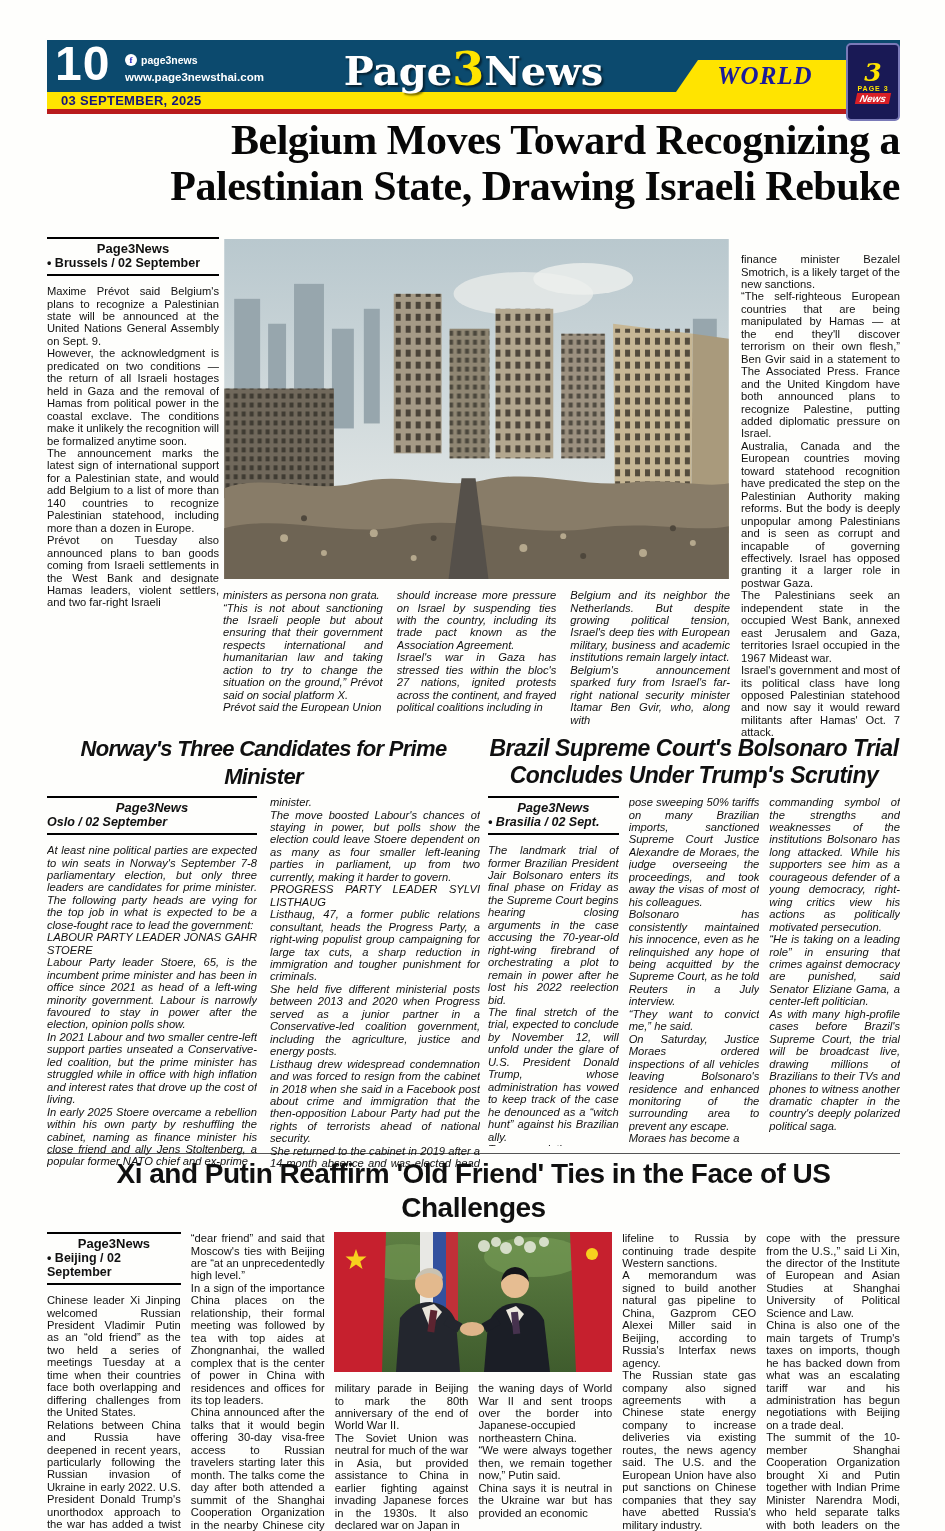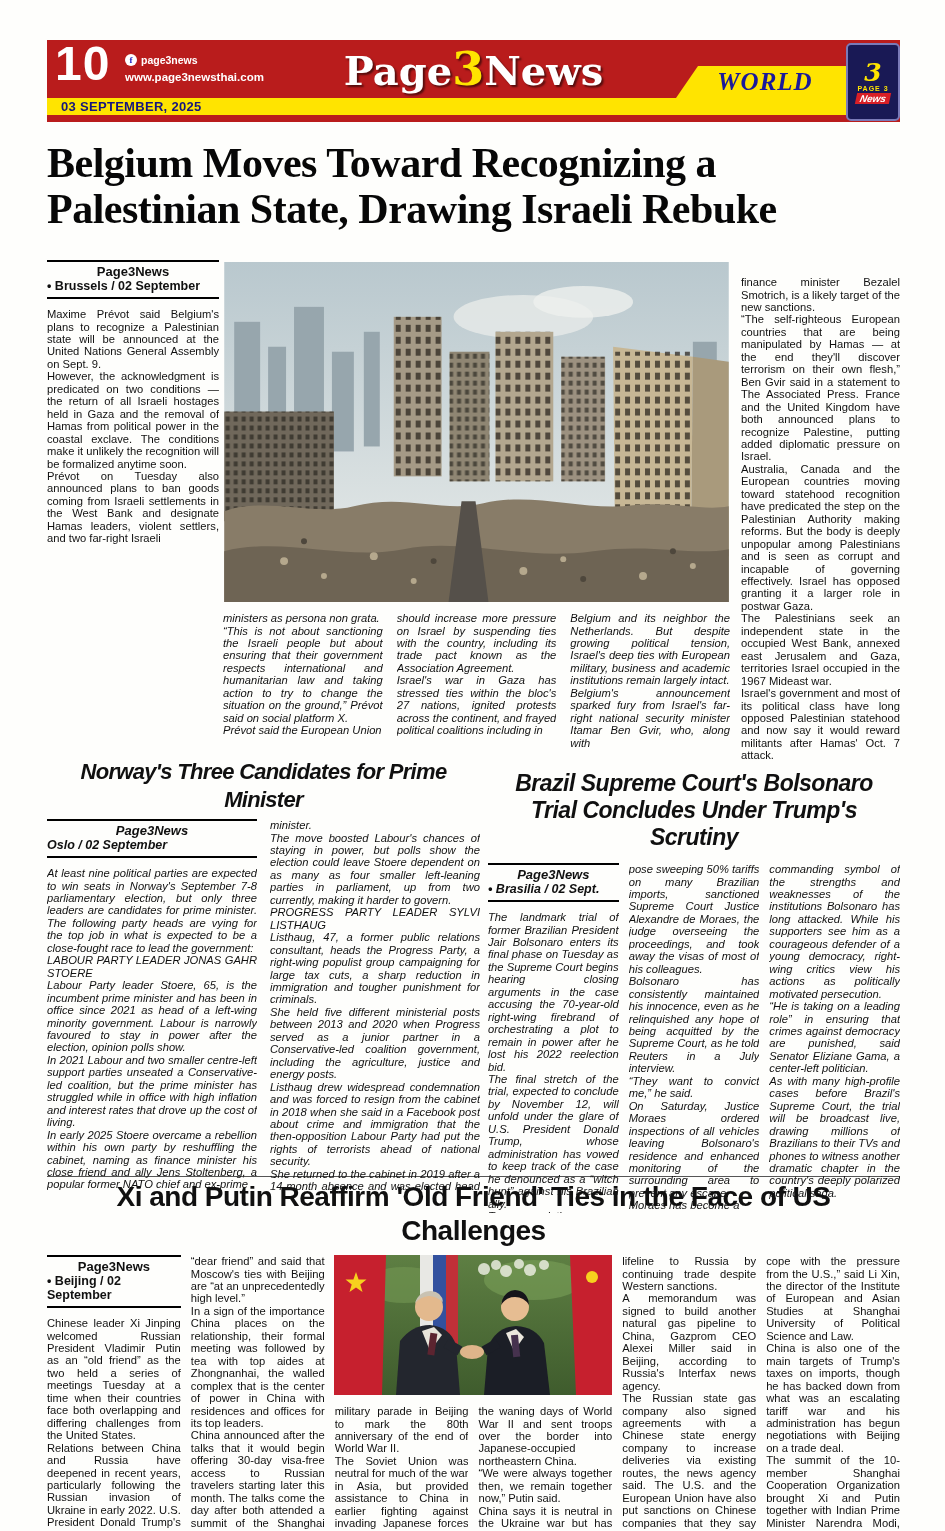--- a/index.html
+++ b/index.html
@@ -1,45 +1,45 @@
 <!DOCTYPE html>
 <html lang="en"><head>
 <meta charset="utf-8">
 <style>
   html,body{margin:0;padding:0;background:#ffffff;}
   .page{position:relative;width:945px;height:1531px;background:#fefefc;overflow:hidden;
         font-family:"Liberation Sans",sans-serif;color:#101010;}
   .content{position:absolute;left:47px;top:40px;width:853px;}
 
   
-  .header-bar{position:relative;height:58px;background:#b91c1c;}
+  .header-bar{position:relative;height:52px;background:#0c4a6e;}
   .pagenum{position:absolute;left:8px;top:-4px;font-size:48px;font-weight:bold;color:#fff;letter-spacing:1px;}
   .social{position:absolute;left:78px;top:14px;display:flex;align-items:center;gap:4px;color:#fff;
           font-size:10.5px;font-weight:bold;}
   .fb{width:12px;height:12px;border-radius:50%;background:#fff;color:#2121c4;font-weight:bold;font-size:9px;
       display:flex;align-items:center;justify-content:center;font-family:"Liberation Serif",serif;}
   .web{position:absolute;left:78px;top:31px;color:#fff;font-size:11.5px;font-weight:bold;}
   .masthead{position:absolute;left:0;right:0;top:2px;text-align:center;font-family:"DejaVu Serif",serif;
             font-weight:bold;font-size:40px;color:#fff;text-shadow:2px 2px 2px rgba(0,0,0,.55);}
   .masthead .m3{color:#ffe400;font-size:46px;}
   .world-band{position:absolute;right:46px;bottom:0;width:178px;height:32px;background:#ffe400;
               clip-path:polygon(22px 0,100% 0,100% 100%,0 100%);display:flex;align-items:center;justify-content:center;}
   .world-band span{font-family:"Liberation Serif",serif;font-style:italic;font-weight:bold;font-size:25px;
                    color:#1a1a9a;letter-spacing:1px;}
   .logo-box{position:absolute;right:0;top:3px;width:50px;height:74px;background:#191955;border:2px solid #7a7ab8;
             border-radius:5px;z-index:5;display:flex;flex-direction:column;align-items:center;justify-content:center;gap:1px;}
   .logo-num{color:#ffe400;font-weight:bold;font-size:25px;font-style:italic;line-height:23px;font-family:"DejaVu Serif",serif;}
   .logo-line1{color:#ffe400;font-size:7px;font-weight:bold;letter-spacing:1px;}
   .logo-news{background:#d81f26;color:#fff;font-style:italic;font-weight:bold;font-size:10px;padding:0 4px;
              transform:skewX(-12deg);}
-  .date-bar{height:17px;background:#ffe400;border-bottom:7px solid #b91c1c;display:flex;align-items:center;
+  .date-bar{height:17px;background:#ffe400;border-bottom:5px solid #b91c1c;display:flex;align-items:center;
             padding-left:14px;font-weight:bold;font-size:13px;color:#15157d;letter-spacing:.3px;}
 
   
-  .main-headline{margin-top:18px;text-align:left;font-family:"Liberation Serif",serif;font-weight:bold;
+  .main-headline{margin-top:3px;text-align:right;font-family:"Liberation Serif",serif;font-weight:bold;
                  font-size:42px;line-height:46px;letter-spacing:-.5px;color:#070707;}
   .byline{border-top:2px solid #000;border-bottom:2px solid #000;padding:2px 0 4px;margin-bottom:9px;}
   .byline .src{display:block;text-align:center;font-weight:bold;font-size:13px;}
   .byline .place{display:block;font-weight:bold;font-size:12.5px;}
   .bodytext p{margin:0;text-align:justify;font-size:11.2px;line-height:12.45px;hyphens:auto;-webkit-hyphens:auto;}
 
   
   .belgium{position:relative;height:490px;margin-top:5px;}
   .bel-left{position:absolute;left:0;top:0;width:172px;height:490px;overflow:hidden;}
   .bel-photo{position:absolute;left:176px;top:2px;width:507px;height:340px;overflow:hidden;margin:0;}
@@ -48,21 +48,21 @@
   .bel-under .col{flex:1;overflow:hidden;font-style:italic;}
   .bel-right{position:absolute;left:694px;top:16px;width:159px;height:490px;overflow:hidden;}
 
   
   .mid-row{display:flex;gap:8px;margin-top:8px;height:412px;font-style:italic;}
   .norway{width:433px;}
   .norway h2{margin:0;text-align:center;font-size:22px;line-height:28px;letter-spacing:-.7px;}
   .norway-cols{display:flex;gap:13px;margin-top:5px;height:376px;overflow:hidden;}
   .norway-cols .col{flex:1;overflow:hidden;}
   .brazil{width:412px;}
-  .brazil h2{margin:12px;text-align:center;font-size:23px;line-height:27px;letter-spacing:-.5px;}
+  .brazil h2{margin:0;text-align:center;font-size:23px;line-height:27px;letter-spacing:-.5px;}
   .brazil-cols{display:flex;gap:10px;margin-top:7px;height:350px;overflow:hidden;}
   .brazil-cols .col{flex:1;overflow:hidden;}
 
   
   .xi{margin-top:6px;border-top:1px solid #555;padding-top:3px;}
   .xi h2{margin:0;text-align:center;font-size:28px;line-height:34px;letter-spacing:-.5px;}
   .xi-cols{position:relative;display:flex;gap:10px;margin-top:7px;height:348px;}
   .xi-cols .col{flex:1;overflow:hidden;}
   .xi-photo{position:absolute;left:287px;top:0;width:278px;height:140px;overflow:hidden;margin:0;}
   .xi-photo svg{display:block;width:100%;height:100%;}
@@ -99,20 +99,21 @@
 
     <section class="belgium bodytext">
       <div class="bel-left">
         <div class="byline">
           <span class="src">Page3News</span>
           <span class="place">• Brussels / 02 September</span>
         </div>
         <div>
             <p>Maxime Prévot said Belgium's plans to recognize a Palestinian state will be announced at the United Nations General Assembly on Sept. 9.</p>
             <p>However, the acknowledgment is predicated on two conditions — the return of all Israeli hostages held in Gaza and the removal of Hamas from political power in the coastal exclave. The conditions make it unlikely the recognition will be formalized anytime soon.</p>
+            <p>The announcement marks the latest sign of international support for a Palestinian state, and would add Belgium to a list of more than 140 countries to recognize Palestinian statehood, including more than a dozen in Europe.</p>
             <p>Prévot on Tuesday also announced plans to ban goods coming from Israeli settlements in the West Bank and designate Hamas leaders, violent settlers, and two far-right Israeli</p>
           </div>
       </div>
 
       <figure class="bel-photo">
         <svg viewBox="0 0 506 341" role="img">
           <defs>
             <linearGradient id="sky" x1="0" y1="0" x2="0" y2="1">
               <stop offset="0" stop-color="#b9c8ce"></stop>
                 <stop offset="1" stop-color="#e9ecea"></stop>
@@ -231,21 +232,21 @@
 
       <section class="brazil bodytext">
         <h2>Brazil Supreme Court's Bolsonaro Trial Concludes Under Trump's Scrutiny</h2>
         <div class="brazil-cols">
           <div class="col">
             <div class="byline">
               <span class="src">Page3News</span>
               <span class="place">• Brasilia / 02 Sept.</span>
             </div>
             <div>
-                <p>The landmark trial of former Brazilian President Jair Bolsonaro enters its final phase on Tuesday as the Supreme Court begins hearing closing arguments in the case accusing the 70-year-old right-wing firebrand of orchestrating a plot to remain in power after he lost his 2022 reelection bid.</p>
+                <p>The landmark trial of former Brazilian President Jair Bolsonaro enters its final phase on Friday as the Supreme Court begins hearing closing arguments in the case accusing the 70-year-old right-wing firebrand of orchestrating a plot to remain in power after he lost his 2022 reelection bid.</p>
                 <p>The final stretch of the trial, expected to conclude by November 12, will unfold under the glare of U.S. President Donald Trump, whose administration has vowed to keep track of the case he denounced as a “witch hunt” against his Brazilian ally.</p>
                 <p>Trump used the case as his main argument to im-</p>
               </div>
           </div>
           <div class="col">
             <div>
                 <p>pose sweeping 50% tariffs on many Brazilian imports, sanctioned Supreme Court Justice Alexandre de Moraes, the judge overseeing the proceedings, and took away the visas of most of his colleagues.</p>
                 <p>Bolsonaro has consistently maintained his innocence, even as he relinquished any hope of being acquitted by the Supreme Court, as he told Reuters in a July interview.</p>
                 <p>“They want to convict me,” he said.</p>
                 <p>On Saturday, Justice Moraes ordered inspections of all vehicles leaving Bolsonaro's residence and enhanced monitoring of the surrounding area to prevent any escape.</p>

